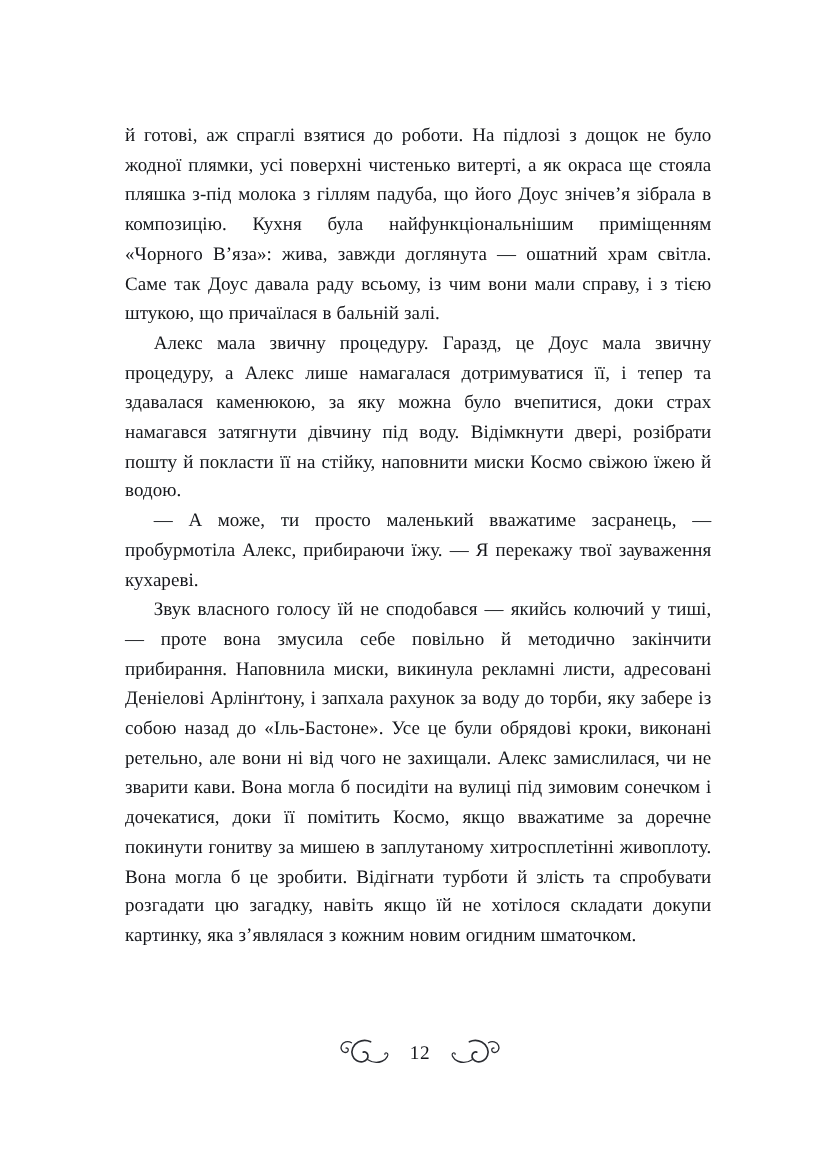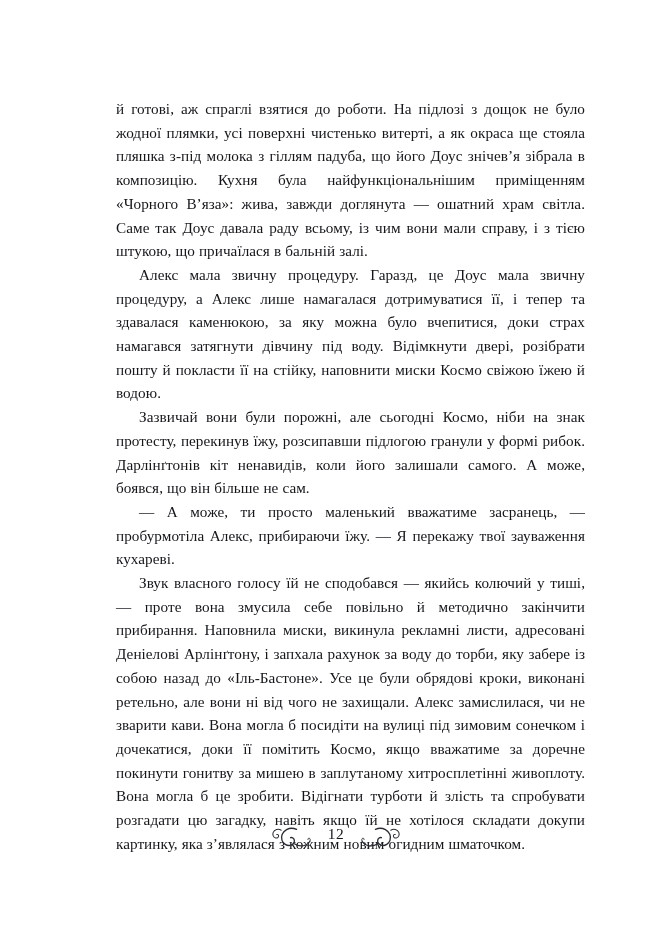--- a/index.html
+++ b/index.html
@@ -23,21 +23,20 @@
     height: 928px;
     background: #ffffff;
     padding: 0;
   }
 
   .text-block {
     position: absolute;
     left: 100px;
     top: 97px;
     width: 469px;
-    margin-left: 16px;
   }
 
   .para {
     margin: 0;
     text-align: justify;
     text-justify: inter-word;
     font-size: 15.2px;
     line-height: 23.7px;
     letter-spacing: 0.05px;
     word-spacing: 0.2px;
@@ -52,20 +51,21 @@
   .para.cont {
     text-indent: 0;
   }
 
   .folio {
     position: absolute;
     left: 5px;
     right: 0;
     top: 826px;
     display: flex;
+    align-items: center;
     justify-content: center;
     gap: 13px;
     height: 34px;
   }
 
   .folio-num {
     font-size: 15.4px;
     line-height: 1;
     letter-spacing: 0.6px;
     color: #14161a;
@@ -88,21 +88,20 @@
   }
 </style>
 </head>
 <body style="background: rgb(255, 255, 255); color: rgb(20, 22, 26);">
 
 <div class="page">
 
   <div class="text-block">
     <p class="para cont">й готові, аж спраглі взятися до роботи. На підлозі з дощок не було жодної плямки, усі поверхні чистенько витерті, а як окраса ще стояла пляшка з-під молока з гіллям падуба, що його Доус знічев’я зібрала в композицію. Кухня була найфункціональнішим приміщенням «Чорного В’яза»: жива, завжди доглянута — ошатний храм світла. Саме так Доус давала раду всьому, із чим вони мали справу, і з тією штукою, що причаїлася в бальній залі.</p>
     <p class="para indent">Алекс мала звичну процедуру. Гаразд, це Доус мала звичну процедуру, а Алекс лише намагалася дотримуватися її, і тепер та здавалася каменюкою, за яку можна було вчепитися, доки страх намагався затягнути дівчину під воду. Відімкнути двері, розібрати пошту й покласти її на стійку, наповнити миски Космо свіжою їжею й водою.</p>
-    <p class="para indent">Зазвичай вони були порожні, але сьогодні Космо, ніби на знак протесту, перекинув їжу, розсипавши підлогою гранули у формі рибок. Дарлінґтонів кіт ненавидів, коли його залишали самого. А може, боявся, що він більше не сам.</p>
     <p class="para indent">— А може, ти просто маленький вважатиме засранець, — пробурмотіла Алекс, прибираючи їжу. — Я перекажу твої зауваження кухареві.</p>
     <p class="para indent">Звук власного голосу їй не сподобався — якийсь колючий у тиші, — проте вона змусила себе повільно й методично закінчити прибирання. Наповнила миски, викинула рекламні листи, адресовані Деніелові Арлінґтону, і запхала рахунок за воду до торби, яку забере із собою назад до «Іль-Бастоне». Усе це були обрядові кроки, виконані ретельно, але вони ні від чого не захищали. Алекс замислилася, чи не зварити кави. Вона могла б посидіти на вулиці під зимовим сонечком і дочекатися, доки її помітить Космо, якщо вважатиме за доречне покинути гонитву за мишею в заплутаному хитросплетінні живоплоту. Вона могла б це зробити. Відігнати турботи й злість та спробувати розгадати цю загадку, навіть якщо їй не хотілося складати докупи картинку, яка з’являлася з кожним новим огидним шматочком.</p>
   </div>
 
   <div class="folio">
 
     <span class="ornament left">
       <svg viewBox="0 0 46 26" fill="none" xmlns="http://www.w3.org/2000/svg" aria-hidden="true">
         <path d="M12.2 4.2 C9.2 2.4 5.4 3.6 4.2 6.4 C3.2 8.8 4.4 11.4 6.6 11.9 C8.3 12.3 9.7 11.3 9.6 9.9 C9.5 8.8 8.6 8.2 7.8 8.5" stroke="currentColor" stroke-width="1.05" stroke-linecap="round" fill="none"></path>
         <path d="M27.5 3.4 C24.6 2.0 20.6 2.0 17.6 3.6 C13.4 5.9 11.6 10.4 13.0 14.4 C14.2 17.9 17.7 20.0 21.2 19.4 C24.0 18.9 25.8 16.5 25.3 14.1 C24.9 12.2 23.2 11.1 21.6 11.7" stroke="currentColor" stroke-width="1.35" stroke-linecap="round" fill="none"></path>

